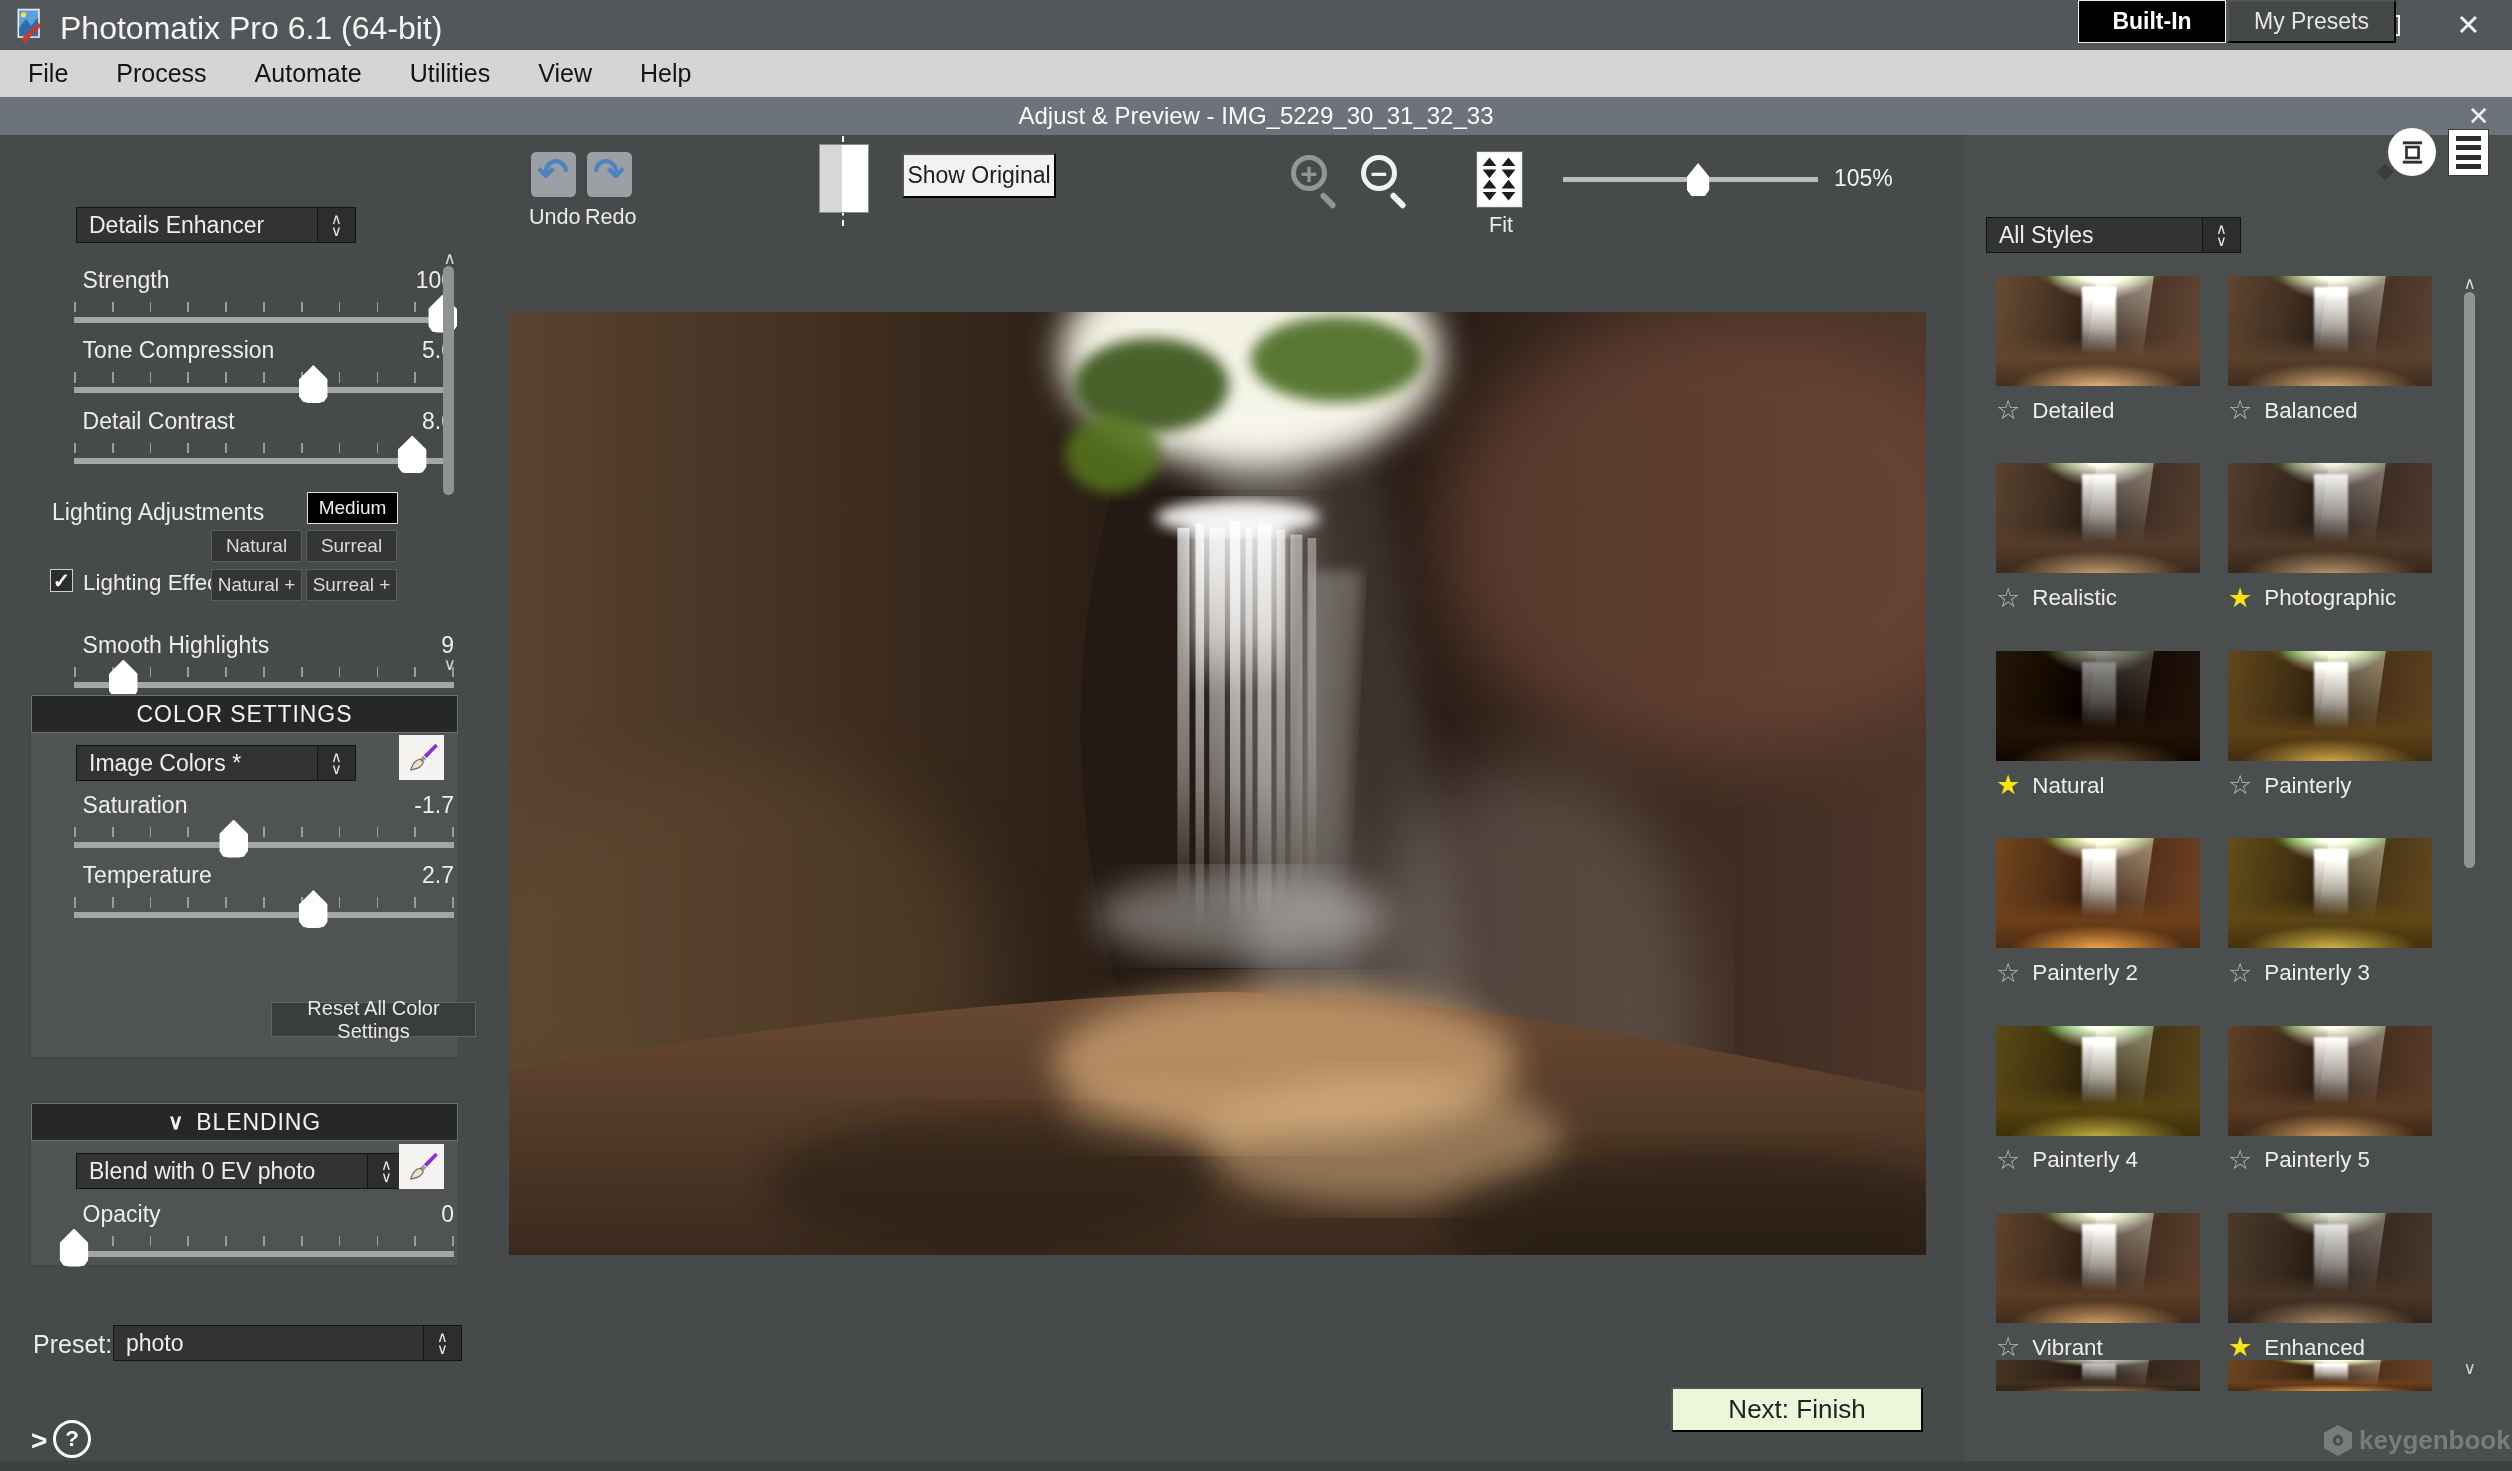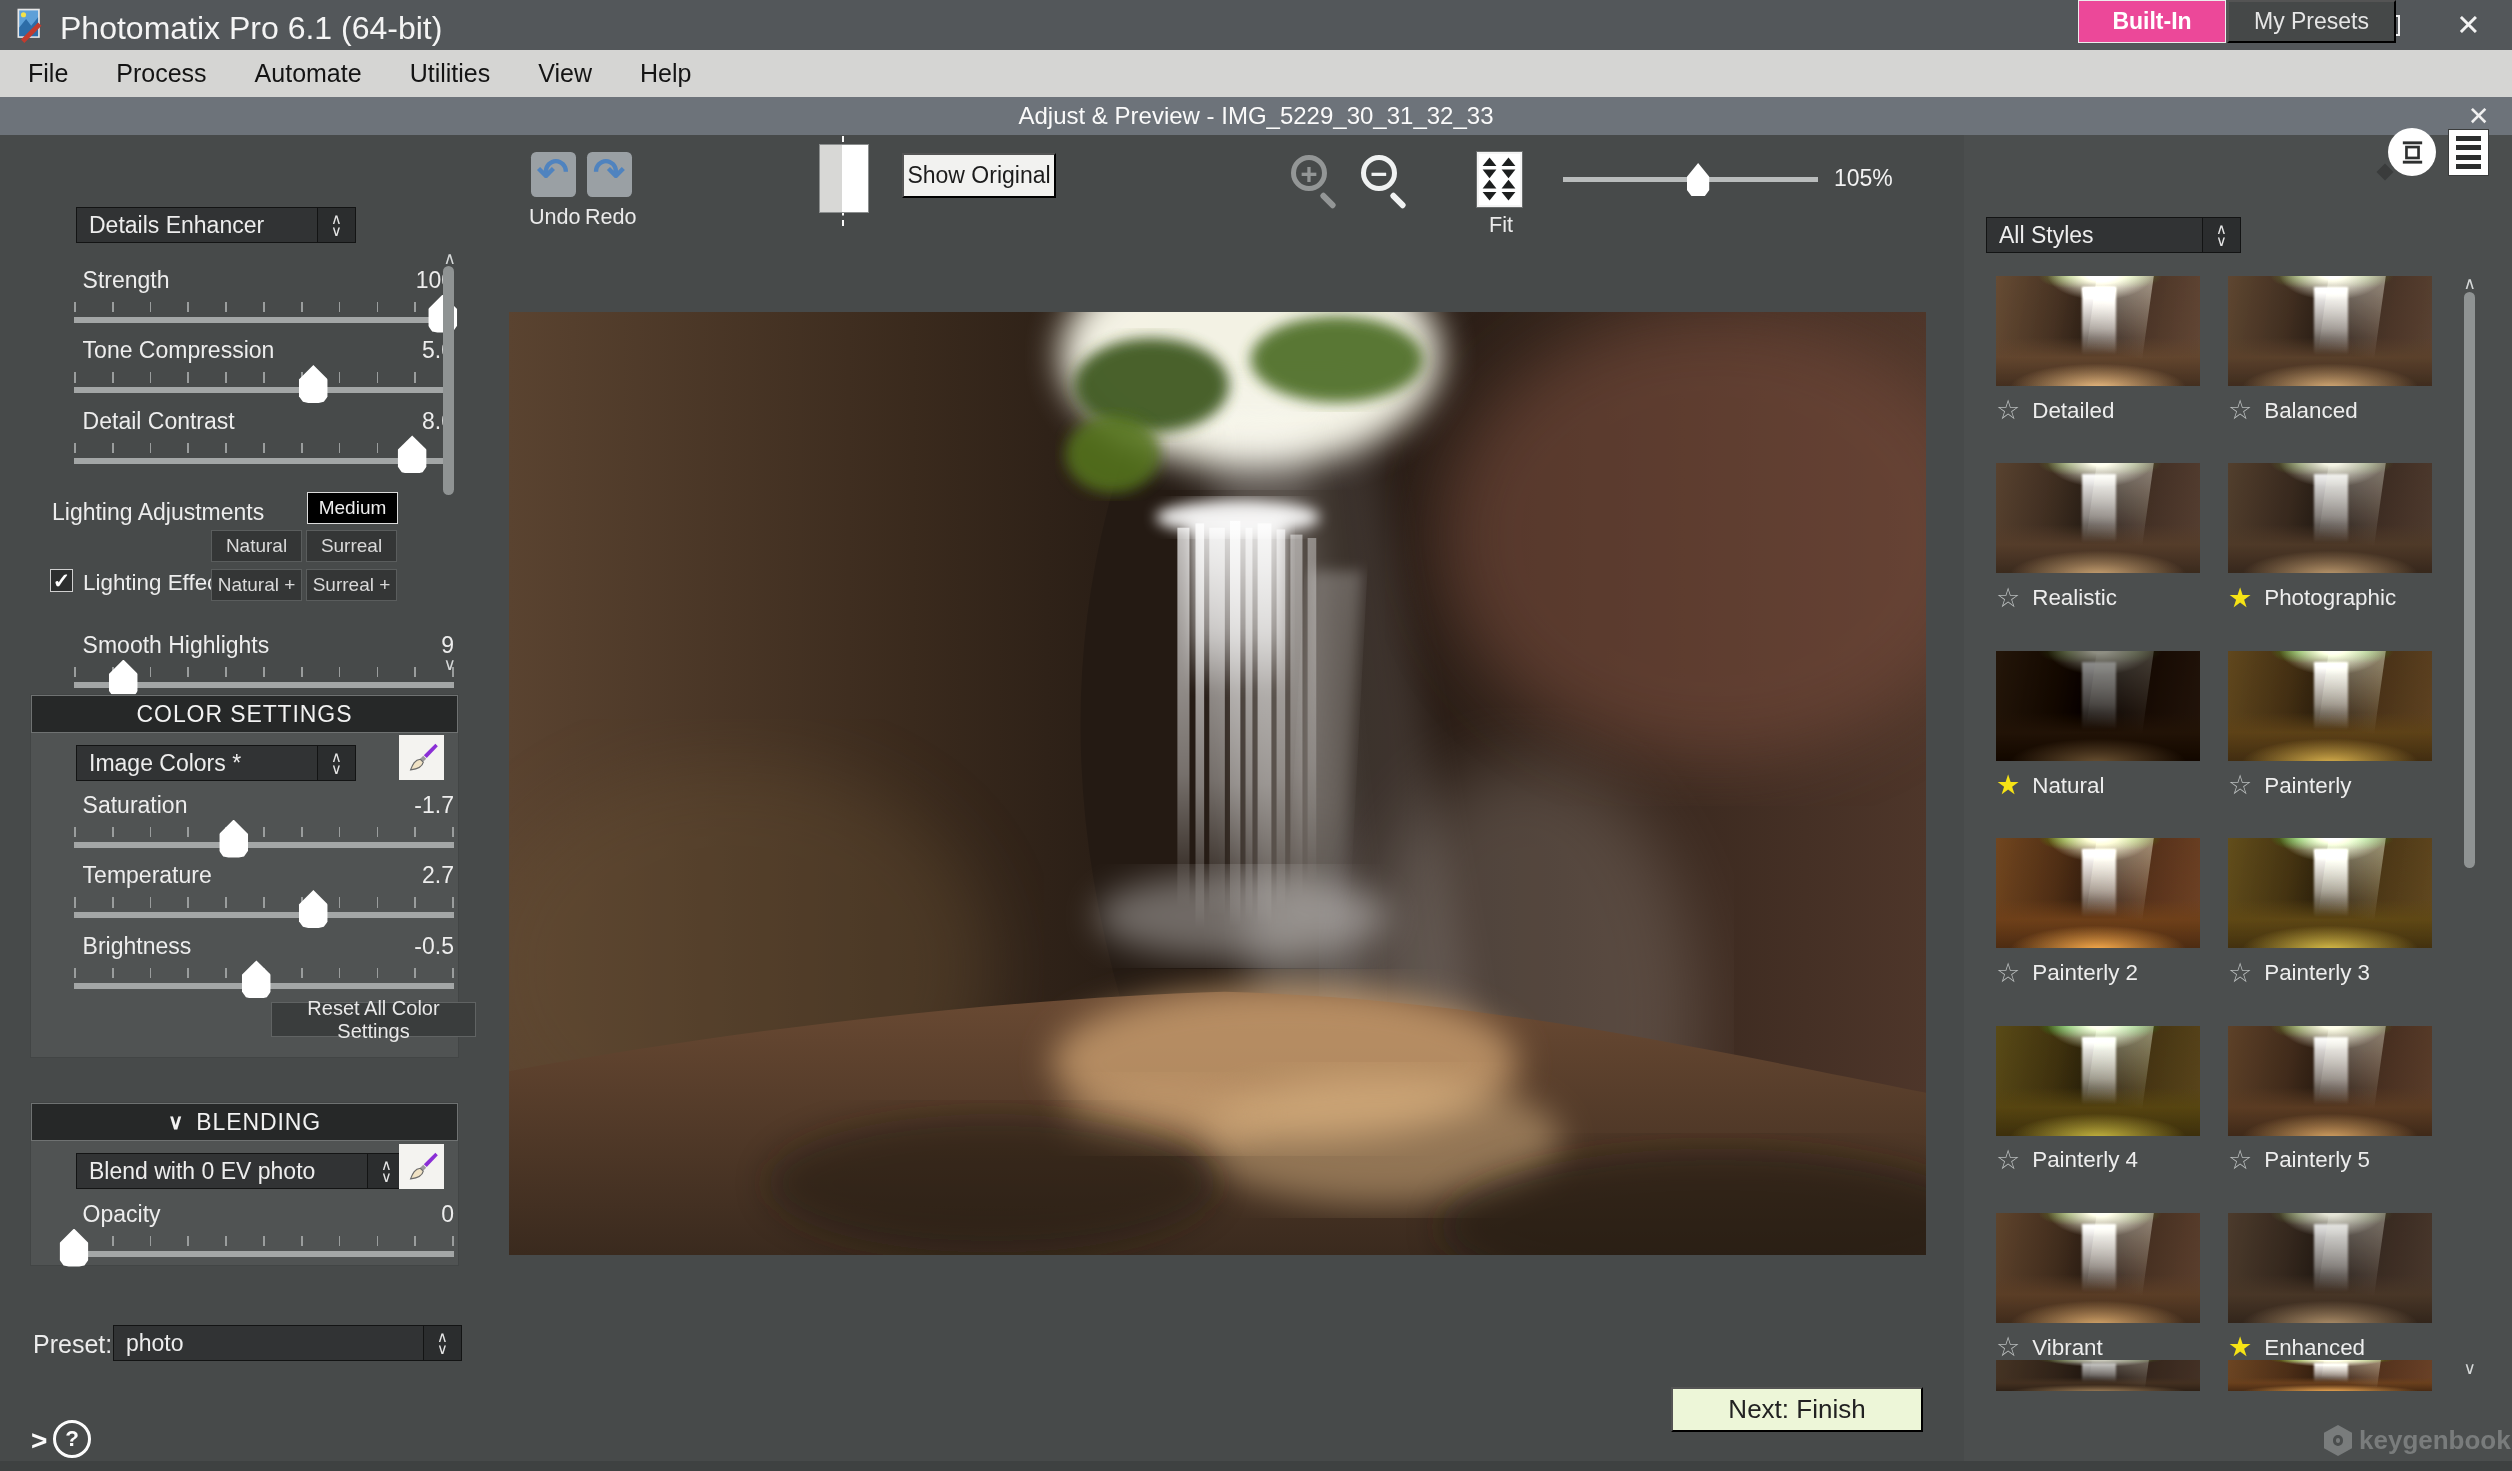--- a/index.html
+++ b/index.html
@@ -136,21 +136,21 @@
       background:linear-gradient(180deg, rgba(255,255,255,0.95), rgba(255,255,255,0.45) 62%, rgba(255,255,255,0)); }
   .thumb .beam { position:absolute; left:46%; width:28%; top:0; height:88%; transform:skewX(-8deg);
       background:linear-gradient(190deg, rgba(255,255,240,0.4), rgba(255,255,240,0) 78%); }
   .style-label { display:flex; align-items:center; gap:12px; margin-top:10.4px; height:29px; }
   .star { font-size:27px; line-height:1; color:#b9bdbd; }
   .star.filled { color:#f6e315; }
   .style-name { font-size:22.4px; color:#ededed; }
   .thumb-partial { position:absolute; top:1360px; width:204px; height:31px; }
   .tp-1 { left:1996px; } .tp-2 { left:2228px; }
   .tab { height:43px; font-size:23px; display:flex; align-items:center; justify-content:center; }
-  .tab-builtin { left:2078px; position:absolute; width:148px; background:#ec4899; border:1.7px solid #ececec;
+  .tab-builtin { left:2078px; position:absolute; width:148px; background:#000000; border:1.7px solid #ececec;
                  font-weight:bold; color:#ffffff; }
   .tab-mypresets { left:2227px; position:absolute; width:169px; background:#454848; color:#e6e6e6; }
   .watermark { position:absolute; left:2324px; top:1425px; display:flex; align-items:center; gap:7px; opacity:0.55; }
   .wm-hex { width:28px; height:31px; background:#9fa2a2; clip-path:polygon(50% 0,100% 25%,100% 75%,50% 100%,0 75%,0 25%);
             display:flex; align-items:center; justify-content:center; }
   .wm-hex i { display:block; width:10.4px; height:10.4px; border-radius:50%; border:3.5px solid #4b4e4e; }
   .wm-text { font-size:26px; font-weight:bold; color:#9fa2a2; }
   
   .rp-scroll-up { left:2462px; top:273px; }
   .rp-scroll-dn { left:2462px; top:1358px; }
@@ -367,42 +367,20 @@
           <span class="s-tick"></span>
           <span class="s-tick"></span>
           <span class="s-tick"></span>
           <span class="s-tick"></span>
           <span class="s-tick"></span>
           <span class="s-tick"></span>
           <span class="s-tick"></span>
         </div>
         <div class="s-track">
           <div class="s-thumb" style="left: 63%;"></div>
-        </div>
-      </div>
-      <div class="slider">
-        <div class="s-head">
-          <span class="s-label">Brightness</span>
-          <span class="s-value">-0.5</span>
-        </div>
-        <div class="s-ticks">
-          <span class="s-tick"></span>
-          <span class="s-tick"></span>
-          <span class="s-tick"></span>
-          <span class="s-tick"></span>
-          <span class="s-tick"></span>
-          <span class="s-tick"></span>
-          <span class="s-tick"></span>
-          <span class="s-tick"></span>
-          <span class="s-tick"></span>
-          <span class="s-tick"></span>
-          <span class="s-tick"></span>
-        </div>
-        <div class="s-track">
-          <div class="s-thumb" style="left: 48%;"></div>
         </div>
       </div>
     </div>
 
   <div class="panel panel-blend">
     <div class="panel-header">
       <span class="hdr-chevron">∨</span>
       <span>BLENDING</span>
     </div>
   </div>

